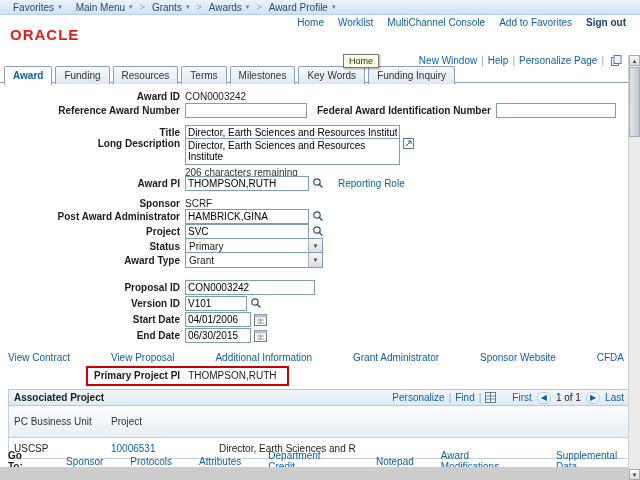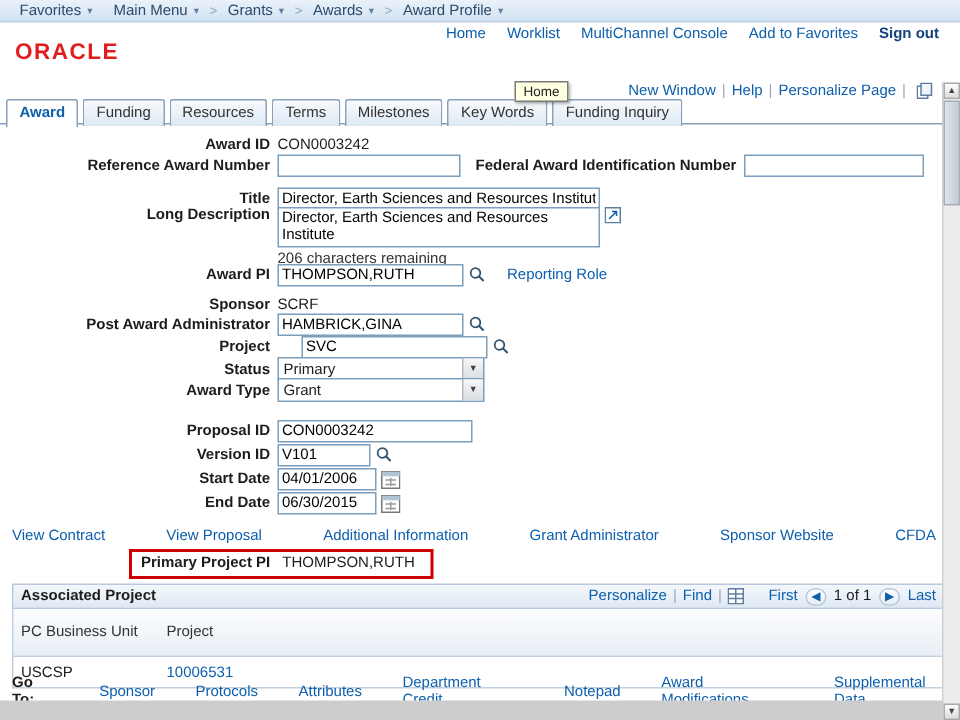--- a/index.html
+++ b/index.html
@@ -231,21 +231,21 @@
     <span class="icon-btn">
       <svg width="12" height="12" viewBox="0 0 12 12">
           <circle cx="5" cy="5" r="3.2" fill="none" stroke="#33536f" stroke-width="1.2"></circle>
           <line x1="7.4" y1="7.4" x2="10.4" y2="10.4" stroke="#33536f" stroke-width="1.4"></line>
         </svg>
     </span>
   </div>
 
   <div class="frow" style="top:223px">
     <span class="flabel">Project</span>
-    <input class="finput" style="width: 124px; margin-left: 16px;" type="text" value="SVC">
+    <input class="finput" style="width: 124px;" type="text" value="SVC">
     <span class="icon-btn">
       <svg width="12" height="12" viewBox="0 0 12 12">
           <circle cx="5" cy="5" r="3.2" fill="none" stroke="#33536f" stroke-width="1.2"></circle>
           <line x1="7.4" y1="7.4" x2="10.4" y2="10.4" stroke="#33536f" stroke-width="1.4"></line>
         </svg>
     </span>
   </div>
 
   <div class="frow" style="top:238px">
     <span class="flabel">Status</span>
@@ -347,20 +347,21 @@
       </span>
     </div>
     <div class="grid-cols">
       <span class="c1">PC Business Unit</span>
       <span class="c2">Project</span>
       <span class="c3"></span>
     </div>
     <div class="grid-row">
       <span class="c1">USCSP</span>
       <span class="c2"><a>10006531</a></span>
+      <span class="c3">Director, Earth Sciences and R</span>
     </div>
   </div>
 
   <div class="goto-row">
     <span class="goto-label">Go To:</span>
     <a>Sponsor</a>
     <a>Protocols</a>
     <a>Attributes</a>
     <a>Department Credit</a>
     <a>Notepad</a>

